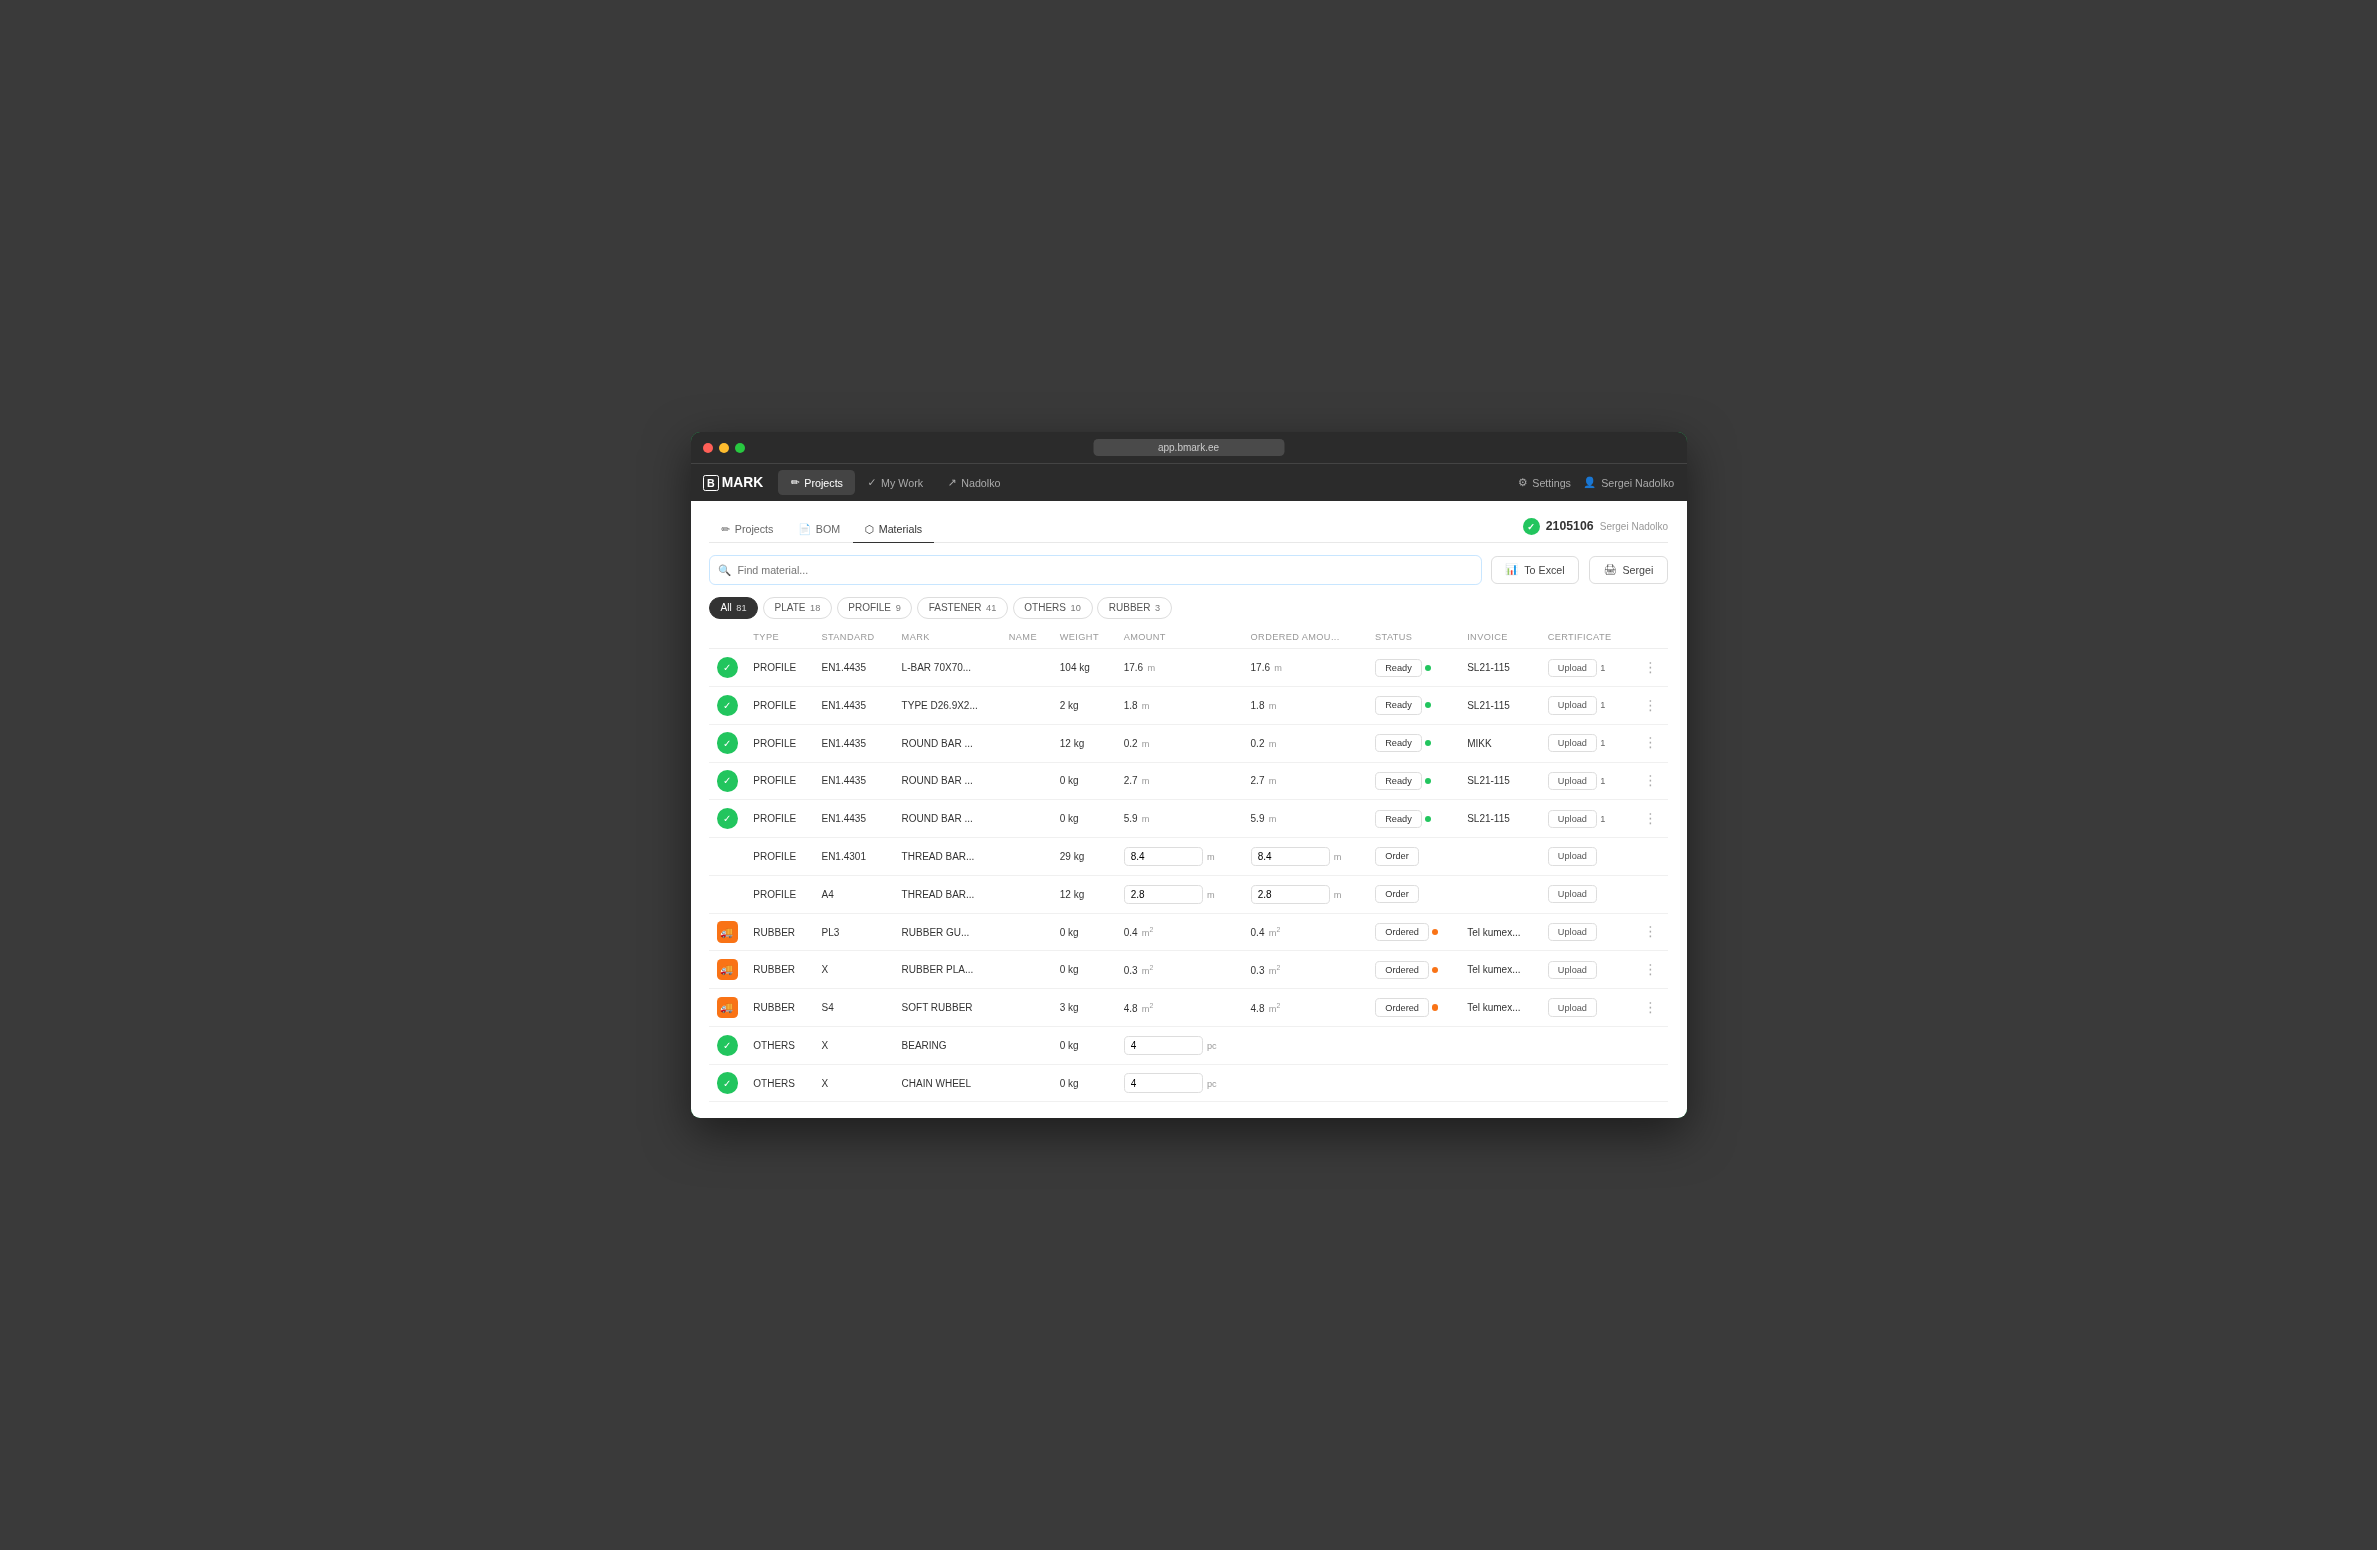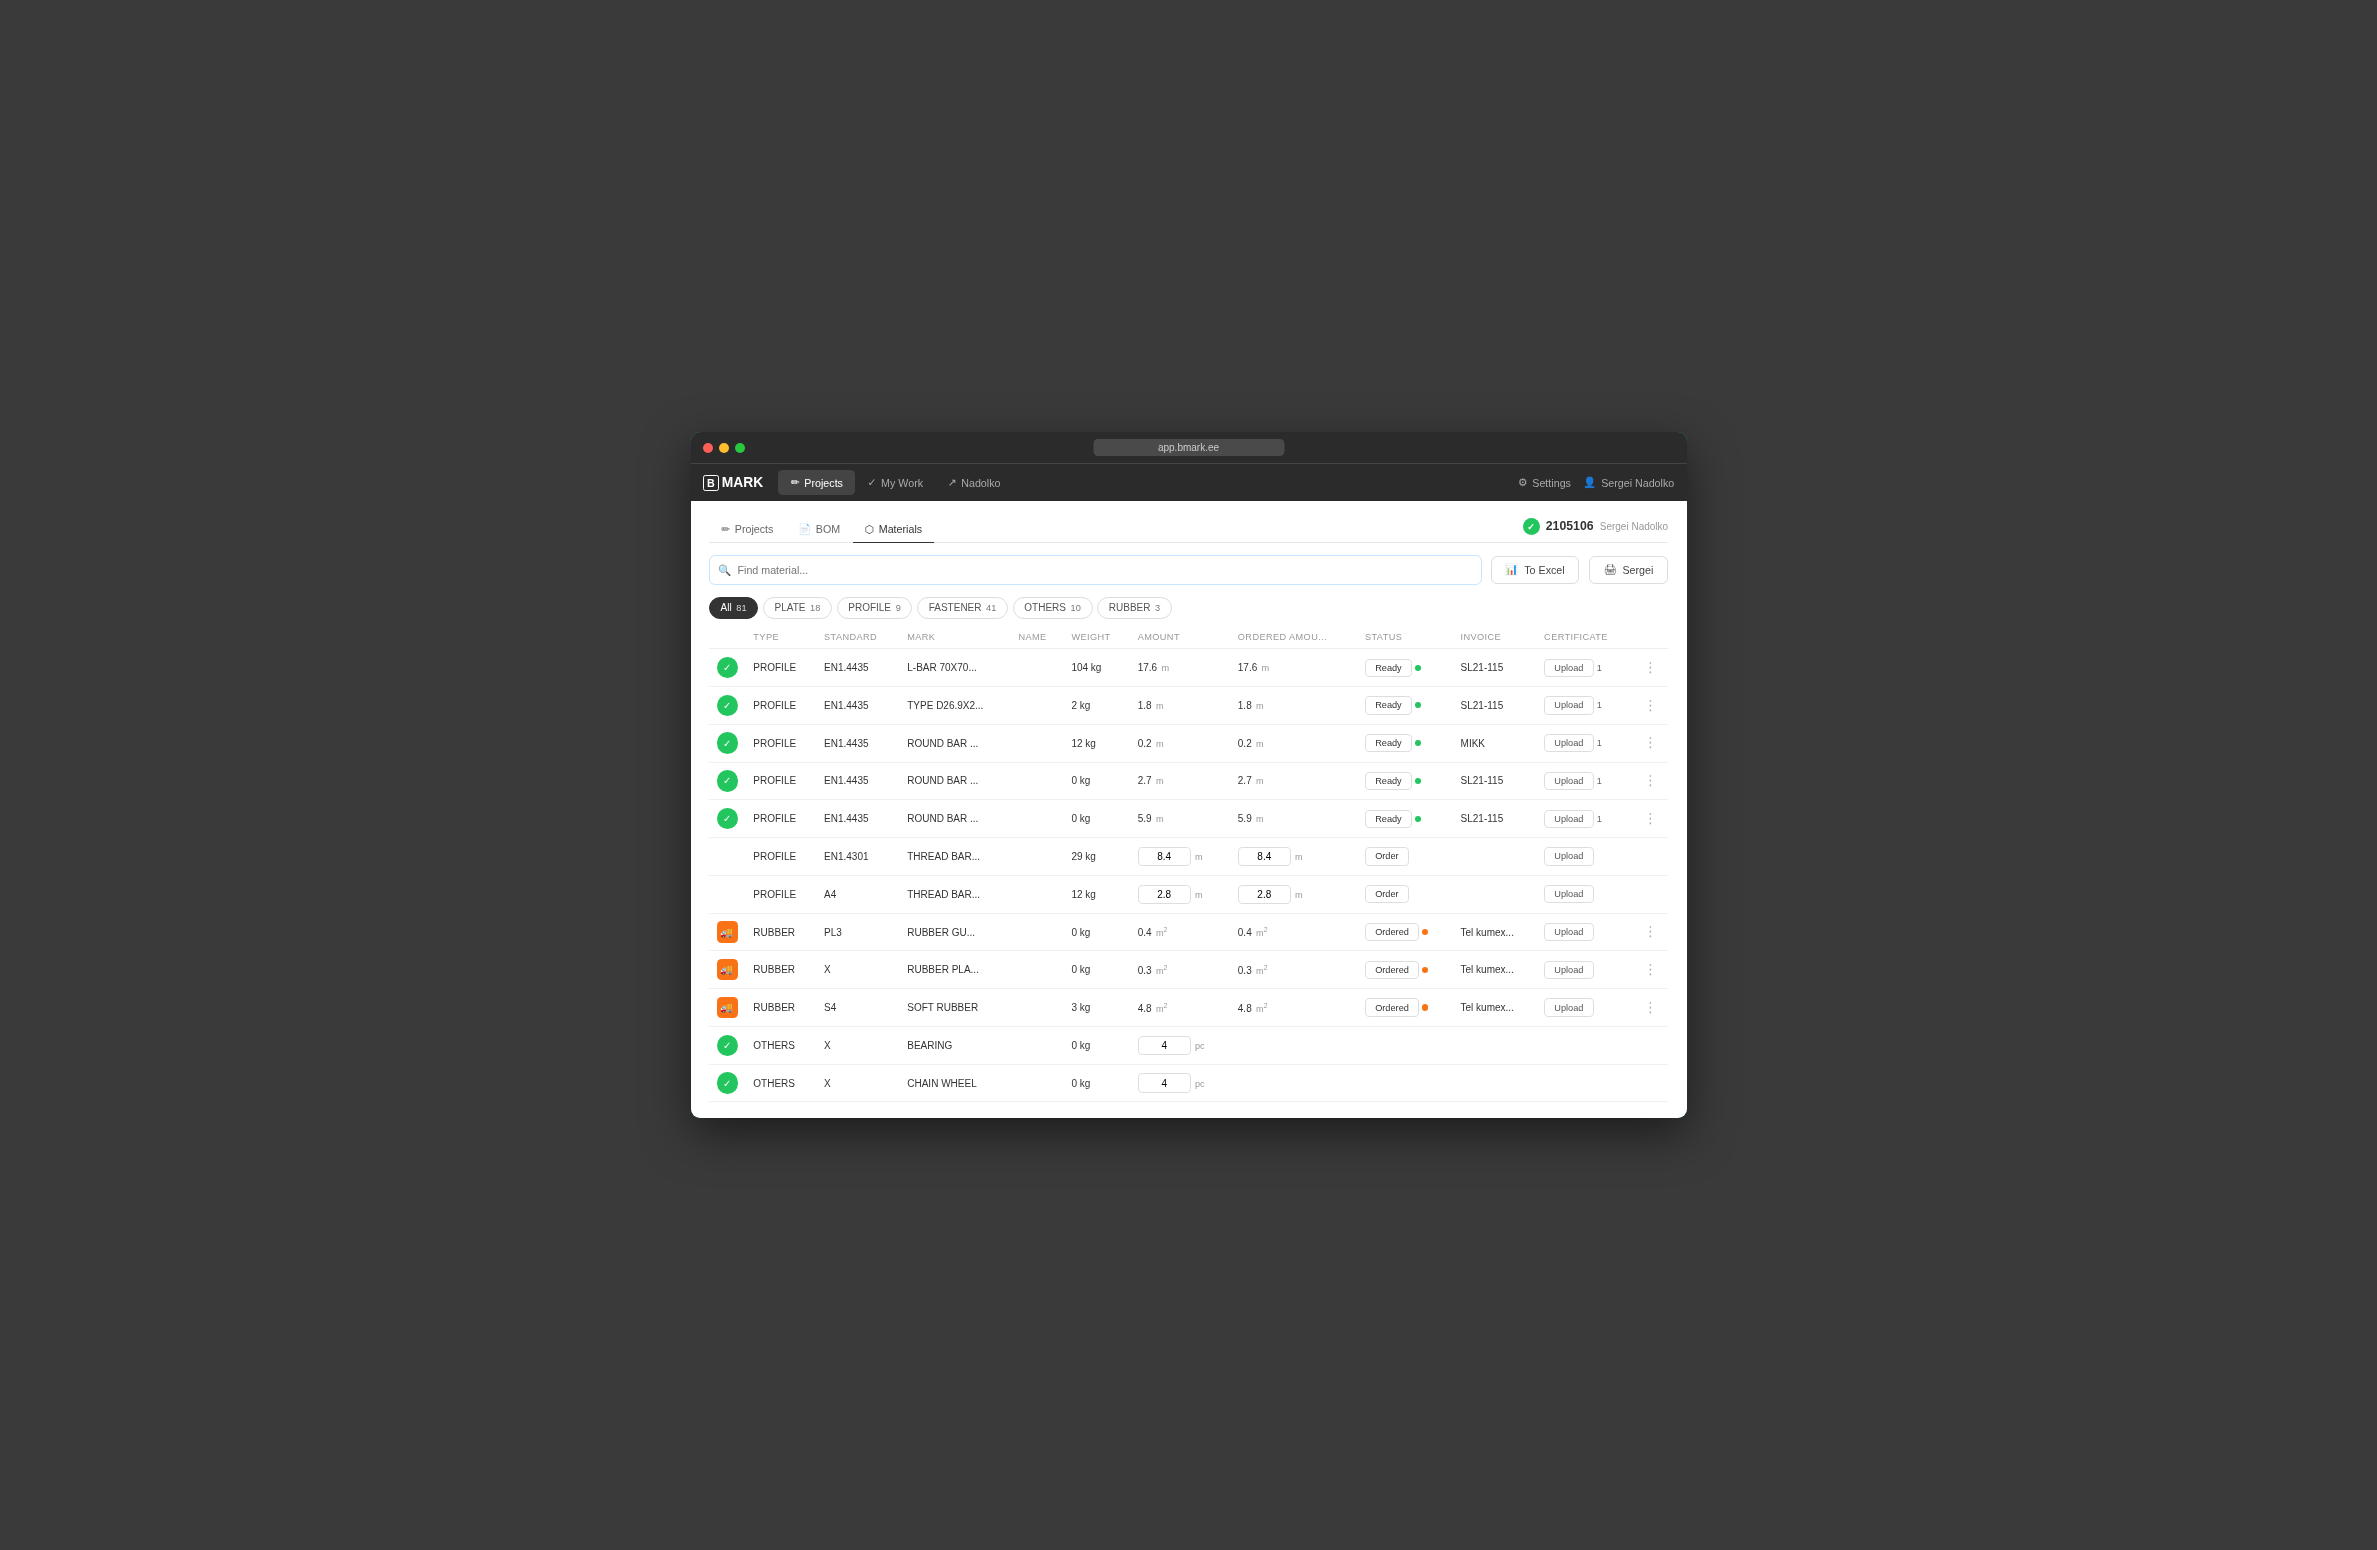--- a/index.html
+++ b/index.html
@@ -319,22 +319,22 @@
       color: #999;
       font-weight: 600;
       letter-spacing: 0.8px;
       padding: 9.2px 7.7px 3.1px;
     }
     .amount-input {
       border: 0.8px solid #ddd;
       border-radius: 4.6px;
       padding: 3.1px 6.1px;
       font-size: 10px;
-      width: 53px;
-      text-align: center;
+      width: 79px;
+      text-align: left;
       background: #fff;
     }
     .unit {
       color: #999;
       font-size: 9.2px;
       margin-left: 1.5px;
     }
     sup { font-size: 6.9px; }
   </style>
 </head>

